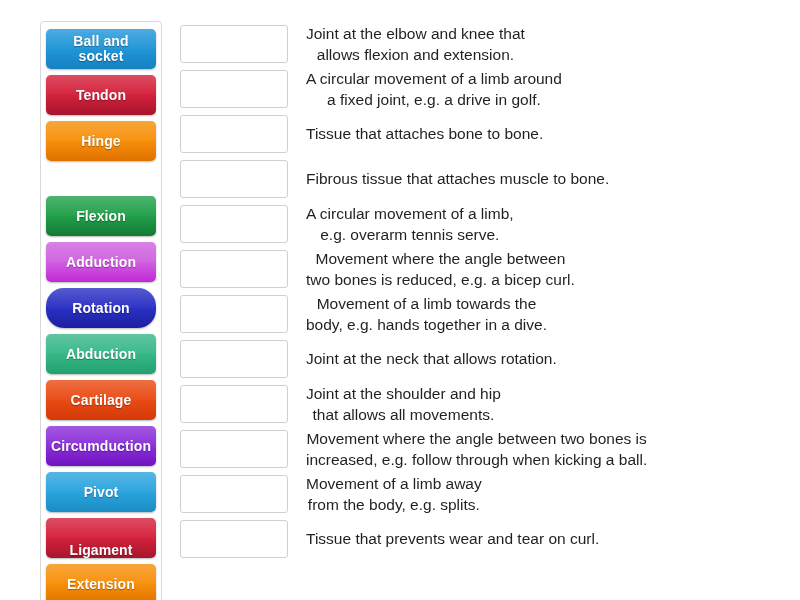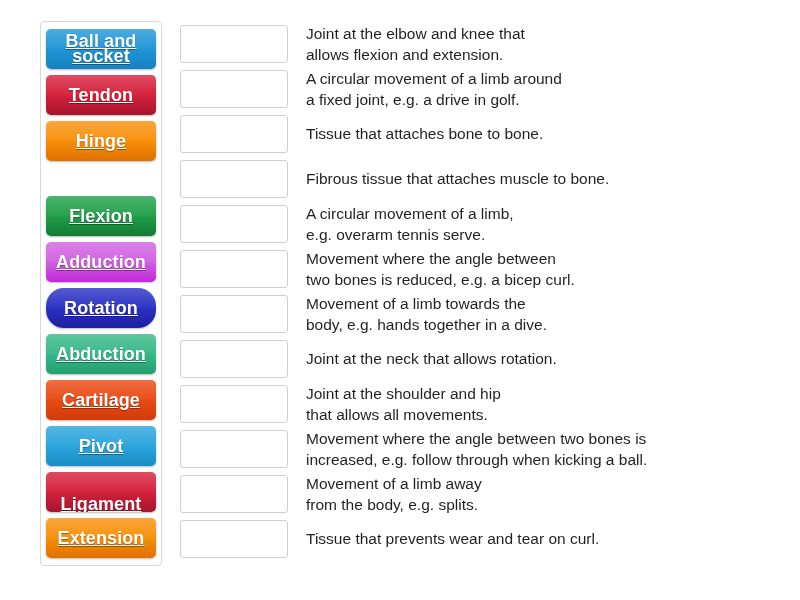--- a/index.html
+++ b/index.html
@@ -40,31 +40,30 @@
   .tile {
     position: relative;
     height: 40px;
     margin: 3px 0;
     border-radius: 5px;
     display: flex;
     align-items: center;
     justify-content: center;
     text-align: center;
     color: #ffffff;
-    font-size: 18px;
+    font-size: 14px;
     font-weight: bold;
     line-height: 15px;
     letter-spacing: 0.1px;
     text-shadow: 0 1px 1px rgba(0,0,0,0.35);
     box-shadow: 0 1px 2px rgba(0,0,0,0.28);
     cursor: move;
     user-select: none;
     padding: 0 3px;
     overflow: hidden;
-    text-decoration: underline;
   }
   .tile::after {
     content: "";
     position: absolute;
     left: 0; right: 0; top: 0;
     height: 50%;
     background: linear-gradient(to bottom, rgba(255,255,255,0.20), rgba(255,255,255,0.02));
     border-radius: 5px 5px 0 0;
     pointer-events: none;
   }
@@ -76,20 +75,21 @@
     margin-top: 21px;
     width: 600px;
     display: flex;
     flex-direction: column;
   }
 
   .row {
     display: flex;
     align-items: center;
     min-height: 45px;
+    text-align: center;
   }
 
   .dropzone {
     flex: 0 0 auto;
     width: 108px;
     height: 38px;
     background: #ffffff;
     border: 1px solid #cfcfcf;
     border-radius: 3px;
     cursor: pointer;
@@ -127,20 +127,23 @@
       </div>
       <div class="tile" style="background: linear-gradient(rgb(43, 49, 196) 0%, rgb(43, 49, 196) 48%, rgb(28, 31, 160) 100%); border-radius: 18px;">
         <span class="tile-label">Rotation</span>
       </div>
       <div class="tile" style="background: linear-gradient(rgb(56, 184, 136) 0%, rgb(56, 184, 136) 48%, rgb(35, 160, 111) 100%);">
         <span class="tile-label">Abduction</span>
       </div>
       <div class="tile" style="background: linear-gradient(rgb(234, 75, 20) 0%, rgb(234, 75, 20) 48%, rgb(210, 58, 8) 100%); text-align: center;">
         <span class="tile-label">Cartilage</span>
       </div>
+      <div class="tile" style="background: linear-gradient(rgb(139, 47, 216) 0%, rgb(139, 47, 216) 48%, rgb(111, 20, 192) 100%);">
+        <span class="tile-label">Circumduction</span>
+      </div>
       <div class="tile" style="background: linear-gradient(rgb(43, 164, 221) 0%, rgb(43, 164, 221) 48%, rgb(27, 140, 196) 100%);">
         <span class="tile-label">Pivot</span>
       </div>
       <div class="tile" style="background: linear-gradient(rgb(213, 33, 60) 0%, rgb(213, 33, 60) 48%, rgb(166, 21, 44) 100%); align-items: flex-end;">
         <span class="tile-label">Ligament</span>
       </div>
       <div class="tile" style="background: linear-gradient(rgb(247, 144, 10) 0%, rgb(247, 144, 10) 48%, rgb(224, 113, 0) 100%);">
         <span class="tile-label">Extension</span>
       </div>
     </div>

